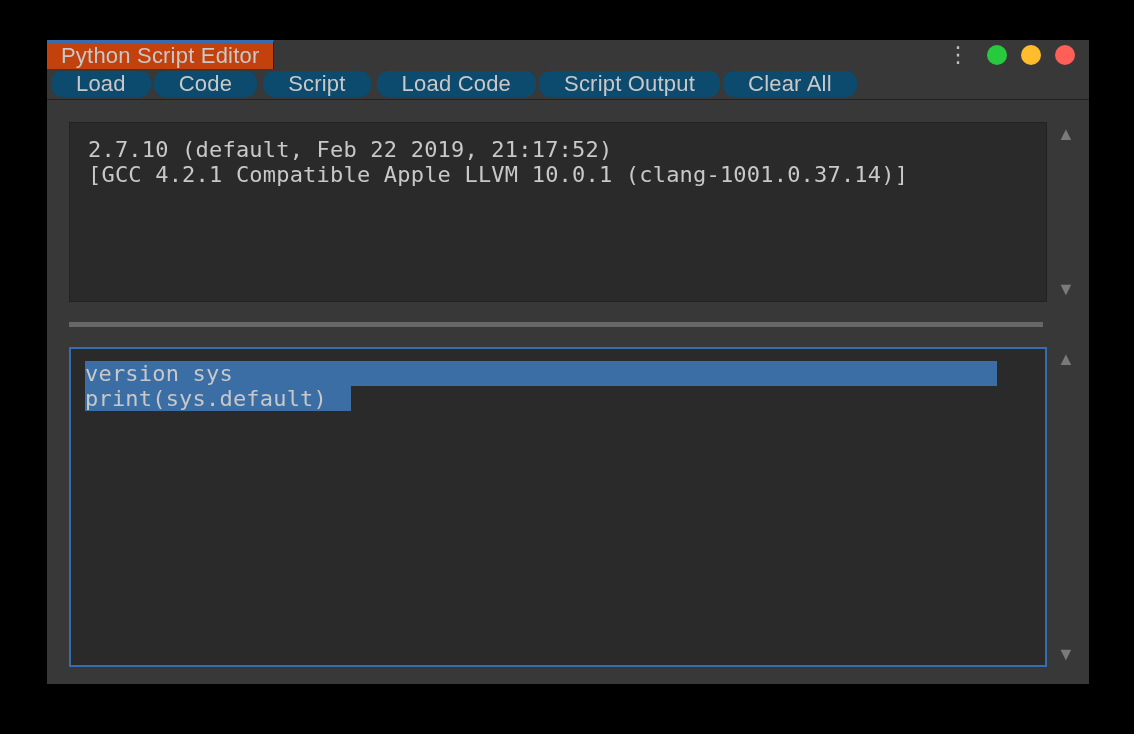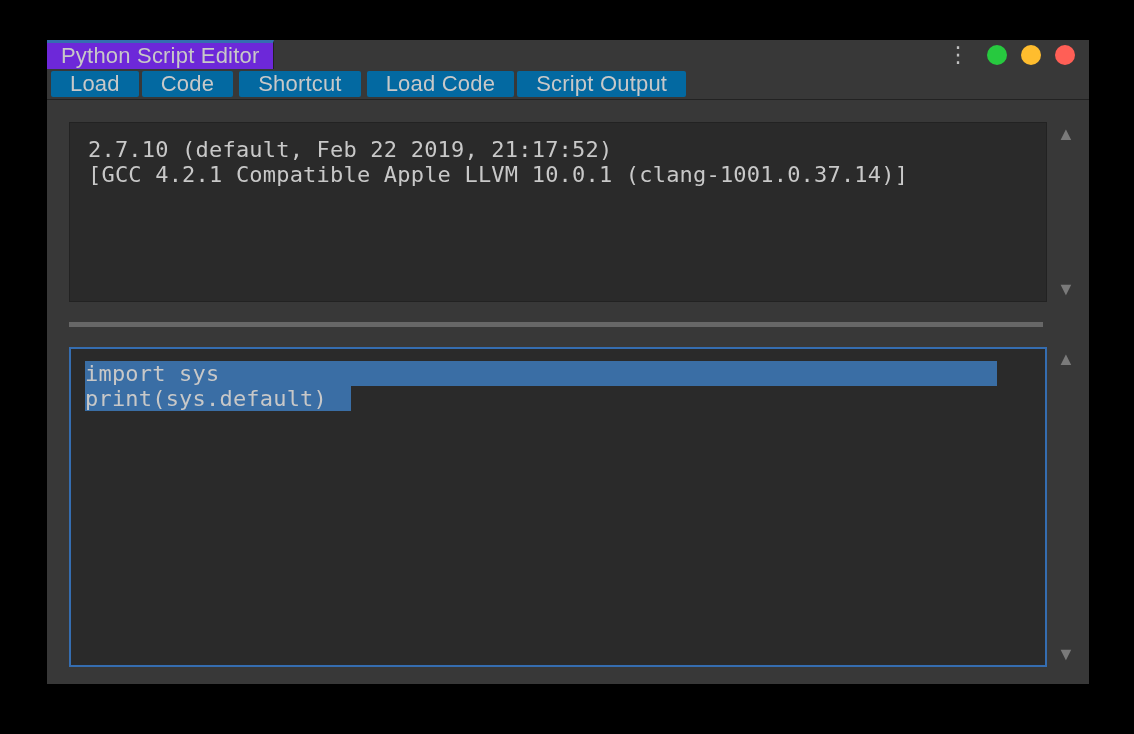--- a/index.html
+++ b/index.html
@@ -26,21 +26,21 @@
     flex-direction: column;
   }
   .titlebar {
     height: 38px;
     background: #383838;
     display: flex;
     align-items: stretch;
     position: relative;
   }
   .tab {
-    background: #6d28d9;
+    background: #c2410c;
     border-top: 3px solid #356db0;
     border-right: 1px solid #222;
     padding: 0 14px;
     display: flex;
     color: #c8c8c8;
     font-size: 22px;
     letter-spacing: 0.2px;
   }
   .title-right {
     margin-left: auto;
@@ -71,30 +71,30 @@
     display: flex;
     gap: 6px;
     padding: 2px 4px;
     border-bottom: 1px solid #222;
   }
   .group {
     display: flex;
     gap: 3px;
   }
   .btn {
-    background: #0369a1;
+    background: #0c4a6e;
     color: #c8c8c8;
     border: none;
-    padding: 0 19px;
+    padding: 0 25px;
     font-size: 22px;
     letter-spacing: 0.2px;
     cursor: pointer;
     display: flex;
     align-items: center;
-    border-radius: 2px;
+    border-radius: 11px;
   }
   .content {
     flex: 1;
     display: flex;
     flex-direction: column;
     padding: 22px 4px 22px 22px;
     gap: 12px;
   }
   .panel-row {
     display: flex;
@@ -177,43 +177,44 @@
       <span class="traffic red"></span>
     </div>
   </div>
 
   <div class="toolbar">
     <div class="group">
       <button class="btn">Load</button>
       <button class="btn">Code</button>
     </div>
     <div class="group">
-      <button class="btn">Shortcut</button>
+      <button class="btn">Script</button>
     </div>
     <div class="group">
       <button class="btn">Load Code</button>
       <button class="btn">Script Output</button>
+      <button class="btn">Clear All</button>
     </div>
   </div>
 
   <div class="content">
 
     <div class="panel-row output-panel">
       <div class="output-box">2.7.10 (default, Feb 22 2019, 21:17:52)
 [GCC 4.2.1 Compatible Apple LLVM 10.0.1 (clang-1001.0.37.14)]</div>
       <div class="scrollcol">
         <span class="arrow">▲</span>
         <span class="arrow">▼</span>
       </div>
     </div>
 
     <div class="divider"></div>
 
     <div class="panel-row code-panel">
-      <div class="code-box"><span class="sel-full"><span>import sys</span></span><span class="sel-part"><span>print(sys.default)</span></span></div>
+      <div class="code-box"><span class="sel-full"><span>version sys</span></span><span class="sel-part"><span>print(sys.default)</span></span></div>
       <div class="scrollcol">
         <span class="arrow">▲</span>
         <span class="arrow">▼</span>
       </div>
     </div>
 
   </div>
 
 </div>
 

